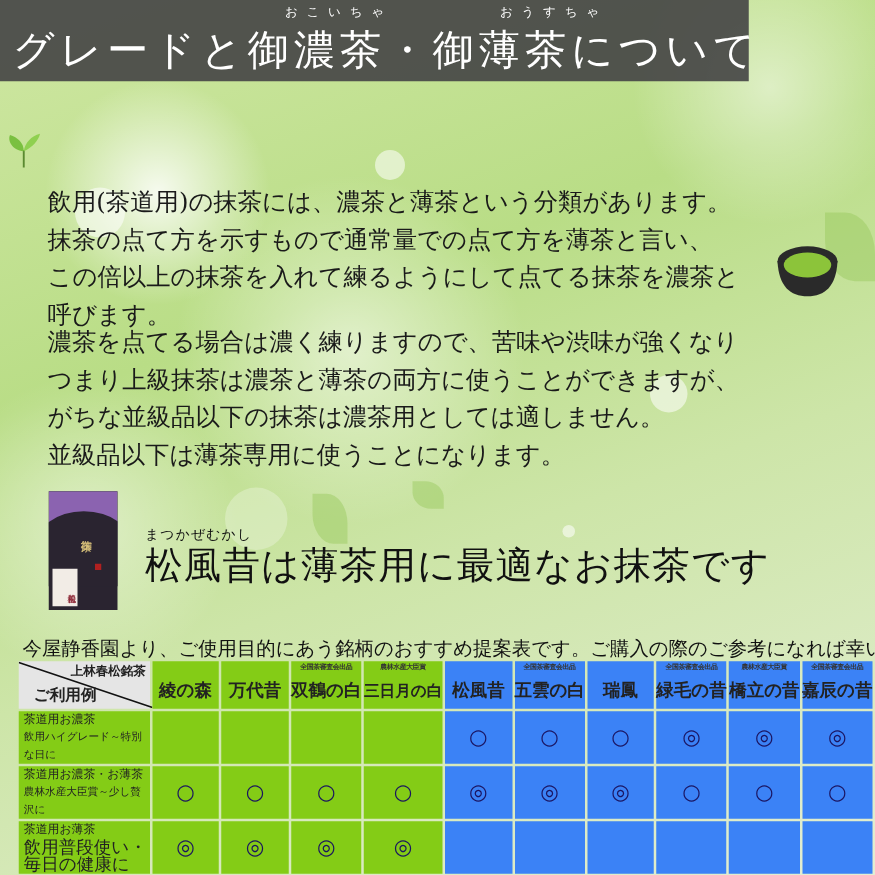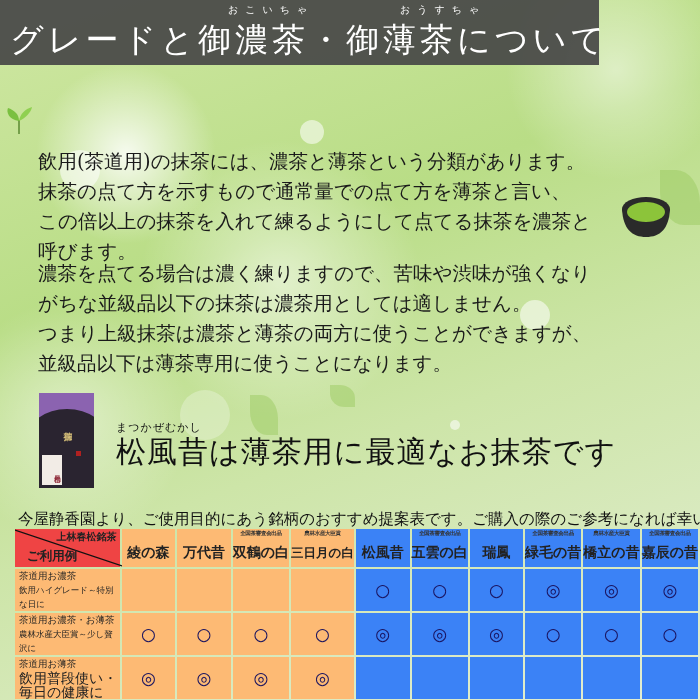--- a/index.html
+++ b/index.html
@@ -24,28 +24,28 @@
   .pkg .top{position:absolute;left:0;top:0;width:55px;height:28px;background:#8b63b0;}
   .pkg .hill{position:absolute;left:-12px;top:16px;width:80px;height:60px;background:#2a2430;border-radius:50% 50% 0 0;}
   .pkg .brand{position:absolute;left:22px;top:32px;font-size:9px;color:#d8c17a;writing-mode:vertical-rl;}
   .pkg .label{position:absolute;left:3px;top:62px;width:20px;height:30px;background:#f2ece6;font-size:7px;color:#8a2030;writing-mode:vertical-rl;text-align:center;}
   .pkg .seal{position:absolute;left:37px;top:58px;width:5px;height:5px;background:#b02020;}
   .sub-ruby{position:absolute;left:116px;top:420px;font-size:11px;color:#111;letter-spacing:1px;}
   .subtitle{position:absolute;left:116px;top:432px;font-size:30px;color:#111;white-space:nowrap;letter-spacing:1px;}
   .intro{position:absolute;left:18px;top:509px;font-size:15.5px;color:#111;white-space:nowrap;}
   table{position:absolute;left:13px;top:527px;border-collapse:separate;border-spacing:2px 2px;}
   td,th{padding:0;text-align:center;vertical-align:middle;}
-  .corner{width:107px;height:38px;background:#ef4444;position:relative;}
+  .corner{width:107px;height:38px;background:#e5e5e5;position:relative;}
   .corner .diag{position:absolute;left:0;top:0;width:107px;height:38px;}
   .corner .tr{position:absolute;right:3px;top:1px;font-size:10px;color:#222;}
   .corner .bl{position:absolute;left:12px;bottom:2px;font-size:12.5px;color:#222;}
   .colh{width:54px;height:38px;position:relative;font-size:14px;color:#222;}
   .colh .award{position:absolute;left:0;right:0;top:1px;font-size:5.5px;color:#333;letter-spacing:-0.3px;}
   .colh .name{display:block;margin-top:10px;white-space:nowrap;}
-  .lite{background:#fdba74;}
+  .lite{background:#84cc16;}
   .dark{background:#3b82f6;}
   .rowh{width:107px;height:39px;text-align:left;font-size:9.5px;color:#222;line-height:14px;padding-left:4px;box-sizing:border-box;}
   .cell{width:54px;height:39px;font-size:17px;color:#1a1460;}
 </style>
 </head>
 <body>
 
 <div class="bokeh" style="left:60px;top:150px;width:40px;height:40px;"></div>
 <div class="bokeh" style="left:300px;top:120px;width:24px;height:24px;"></div>
 <div class="bokeh" style="left:520px;top:300px;width:30px;height:30px;"></div>
@@ -75,22 +75,22 @@
 </div>
 
 <svg class="bowl" viewBox="0 0 52 44">
   <ellipse cx="26" cy="14" rx="24" ry="12" fill="#2a2a2a"></ellipse>
   <path d="M2 14 C3 34 12 42 26 42 C40 42 49 34 50 14Z" fill="#2a2a2a"></path>
   <ellipse cx="26" cy="17" rx="19" ry="10" fill="#8cc43a"></ellipse>
 </svg>
 
 <div class="para" style="top:259px;">
   <div>濃茶を点てる場合は濃く練りますので、苦味や渋味が強くなり</div>
+  <div>つまり上級抹茶は濃茶と薄茶の両方に使うことができますが、</div>
   <div>がちな並級品以下の抹茶は濃茶用としては適しません。</div>
-  <div>つまり上級抹茶は濃茶と薄茶の両方に使うことができますが、</div>
   <div>並級品以下は薄茶専用に使うことになります。</div>
 </div>
 
 <div class="pkg">
   <div class="top"></div>
   <div class="hill"></div>
   <div class="brand">御抹茶</div>
   <div class="seal"></div>
   <div class="label">松風昔</div>
 </div>

